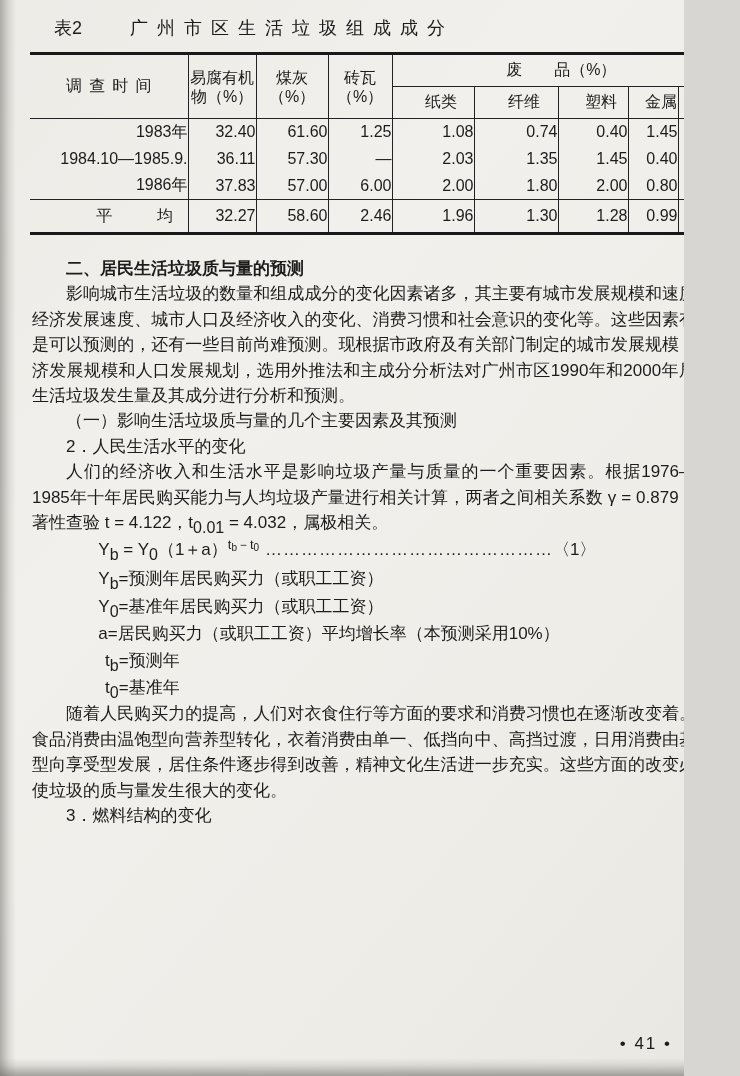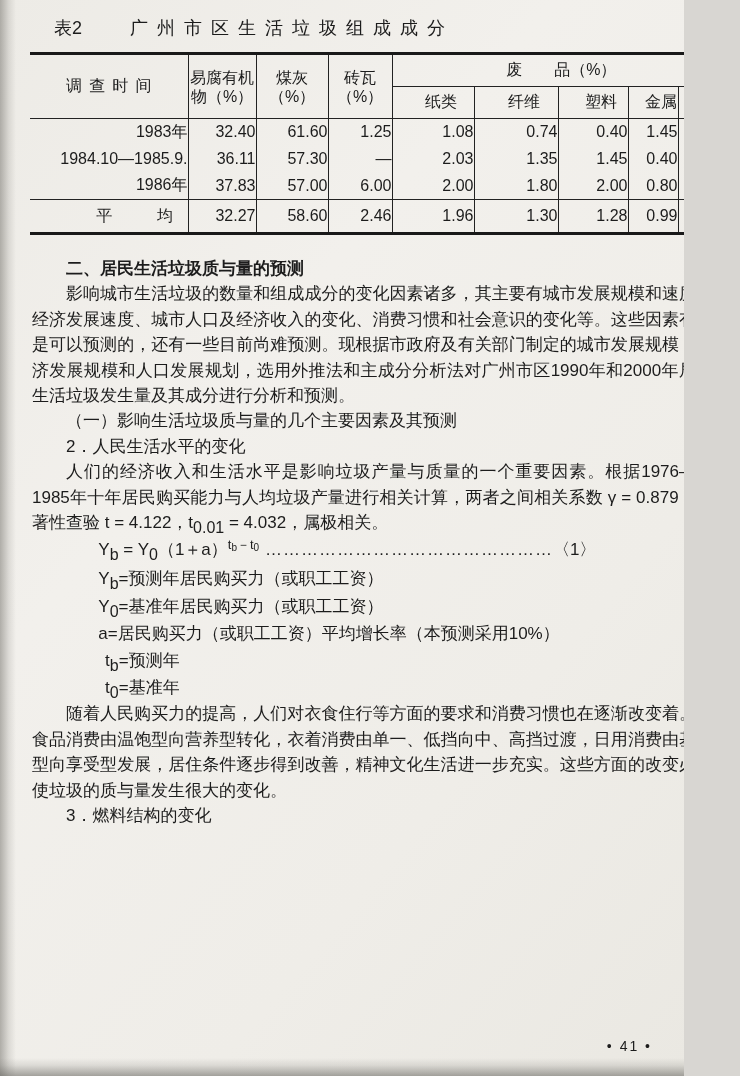--- a/index.html
+++ b/index.html
@@ -55,21 +55,21 @@
   .num-heading { text-indent:3.3em; }
   .formula-line { padding-left:3.9em; line-height:30px; text-indent:0; }
   .def-line { padding-left:3.9em; line-height:27.2px; text-indent:0; }
   .def-line.deep { padding-left:4.3em; }
   .no-indent { text-indent:0 !important; }
   sub { font-size:16px; line-height:0; vertical-align:-0.3em; }
   .formula-line sup { font-size:13px; line-height:0; vertical-align:0.5em; }
   .formula-line sup sub { font-size:10px; vertical-align:-0.2em; }
   .dots { letter-spacing:1px; }
 
-  .page-number { position:absolute; right:32px; bottom:22px; font-size:14px; letter-spacing:2px; }
+  .page-number { position:absolute; right:12px; bottom:22px; font-size:17px; letter-spacing:2px; }
 </style>
 </head>
 <body>
 
 <div class="page">
   <div class="edge-left"></div>
   <div class="edge-bottom"></div>
 
   <div class="titlebar">
     <span class="table-label">表2</span>

